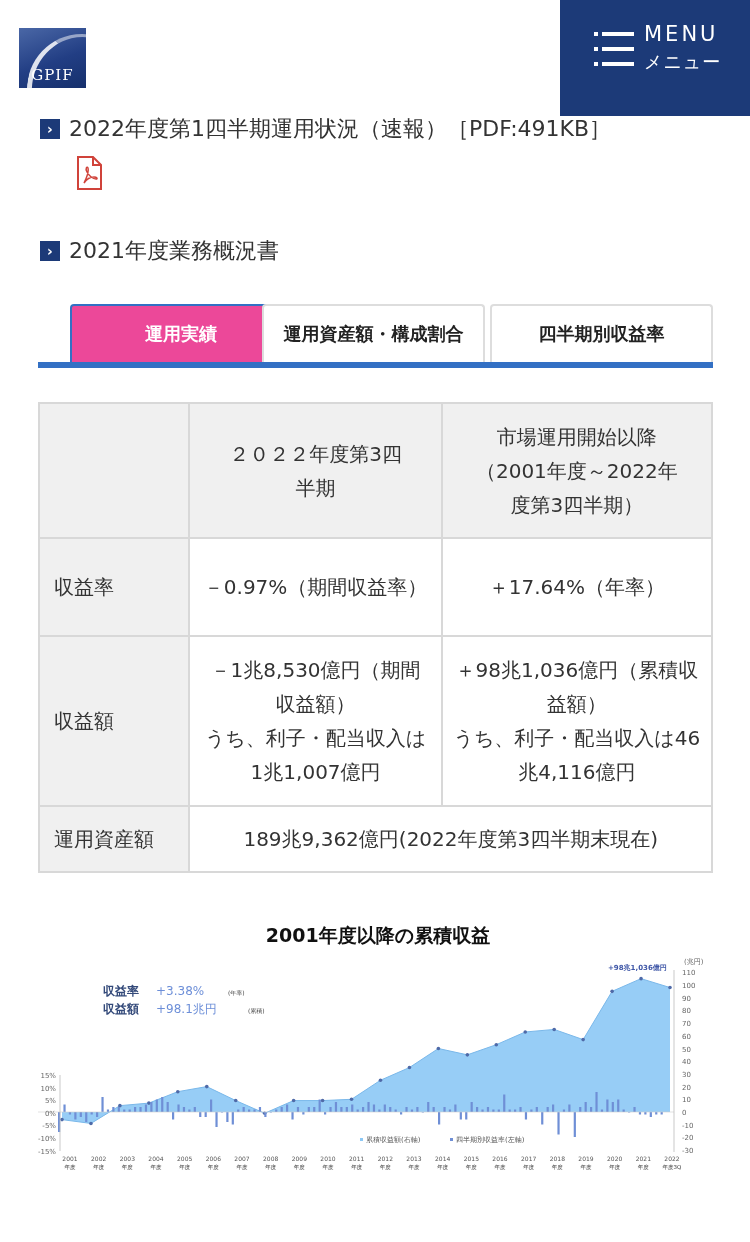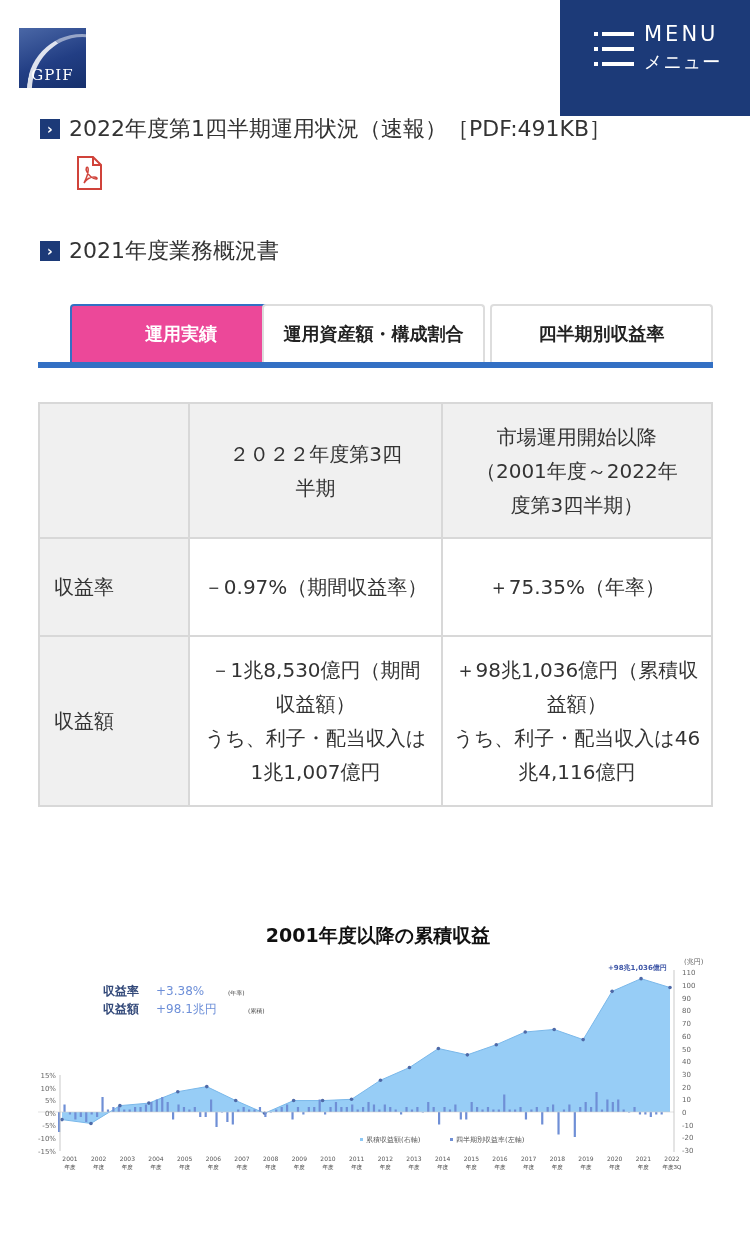--- a/index.html
+++ b/index.html
@@ -87,32 +87,36 @@
     <td class="hd" style="width:151px"></td>
     <td class="hd" style="width:253px;padding:0 30px">２０２２年度第3四半期</td>
     <td class="hd" style="width:271px;padding:0 28px">
       <span class="cell-line">市場運用開始以降</span>
       <span class="cell-line">（2001年度～2022年度第3四半期）</span>
     </td>
   </tr>
   <tr style="height:98px">
     <td class="lbl">収益率</td>
     <td style="padding:0 12px">－0.97%（期間収益率）</td>
-    <td>＋75.35%（年率）</td>
+    <td>＋17.64%（年率）</td>
   </tr>
   <tr style="height:170px">
     <td class="lbl">収益額</td>
     <td style="padding:6px 12px">
       <span class="cell-line">－1兆8,530億円（期間収益額）</span>
       <span class="cell-line">うち、利子・配当収入は1兆1,007億円</span>
     </td>
     <td style="padding:6px 10px">
       <span class="cell-line">＋98兆1,036億円（累積収益額）</span>
       <span class="cell-line">うち、利子・配当収入は46兆4,116億円</span>
     </td>
+  </tr>
+  <tr style="height:66px">
+    <td class="lbl">運用資産額</td>
+    <td colspan="2" style="padding:0 6px">189兆9,362億円(2022年度第3四半期末現在)</td>
   </tr>
 </tbody>
   </table>
 
 <div class="chart">
   <div class="chart-title">2001年度以降の累積収益</div>
   <svg id="chart-svg" width="680" height="260" viewBox="0 0 680 260">
       <path d="M 24 197 L 24 204.62 L 52.95238095238095 208.43 L 81.9047619047619 190.65 L 110.85714285714286 188.11 L 139.8095238095238 176.68 L 168.76190476190476 171.6 L 197.71428571428572 185.57 L 226.66666666666666 198.27 L 255.61904761904762 185.57 L 284.57142857142856 185.57 L 313.5238095238095 184.3 L 342.4761904761905 165.25 L 371.42857142857144 152.55 L 400.3809523809524 133.5 L 429.3333333333333 139.85 L 458.2857142857143 129.69 L 487.23809523809524 116.99 L 516.1904761904761 114.45 L 545.1428571428571 124.61 L 574.0952380952381 76.35 L 603.047619047619 63.650000000000006 L 632 72.53999999999999 L 632 197 Z" fill="#8cc8f5" opacity="0.9"></path>
       <path d="M 24 204.62 L 52.95238095238095 208.43 L 81.9047619047619 190.65 L 110.85714285714286 188.11 L 139.8095238095238 176.68 L 168.76190476190476 171.6 L 197.71428571428572 185.57 L 226.66666666666666 198.27 L 255.61904761904762 185.57 L 284.57142857142856 185.57 L 313.5238095238095 184.3 L 342.4761904761905 165.25 L 371.42857142857144 152.55 L 400.3809523809524 133.5 L 429.3333333333333 139.85 L 458.2857142857143 129.69 L 487.23809523809524 116.99 L 516.1904761904761 114.45 L 545.1428571428571 124.61 L 574.0952380952381 76.35 L 603.047619047619 63.650000000000006 L 632 72.53999999999999" fill="none" stroke="#7ab8ea" stroke-width="1"></path>
       <circle cx="24" cy="204.62" r="1.8" fill="#4f6aa8"></circle>

